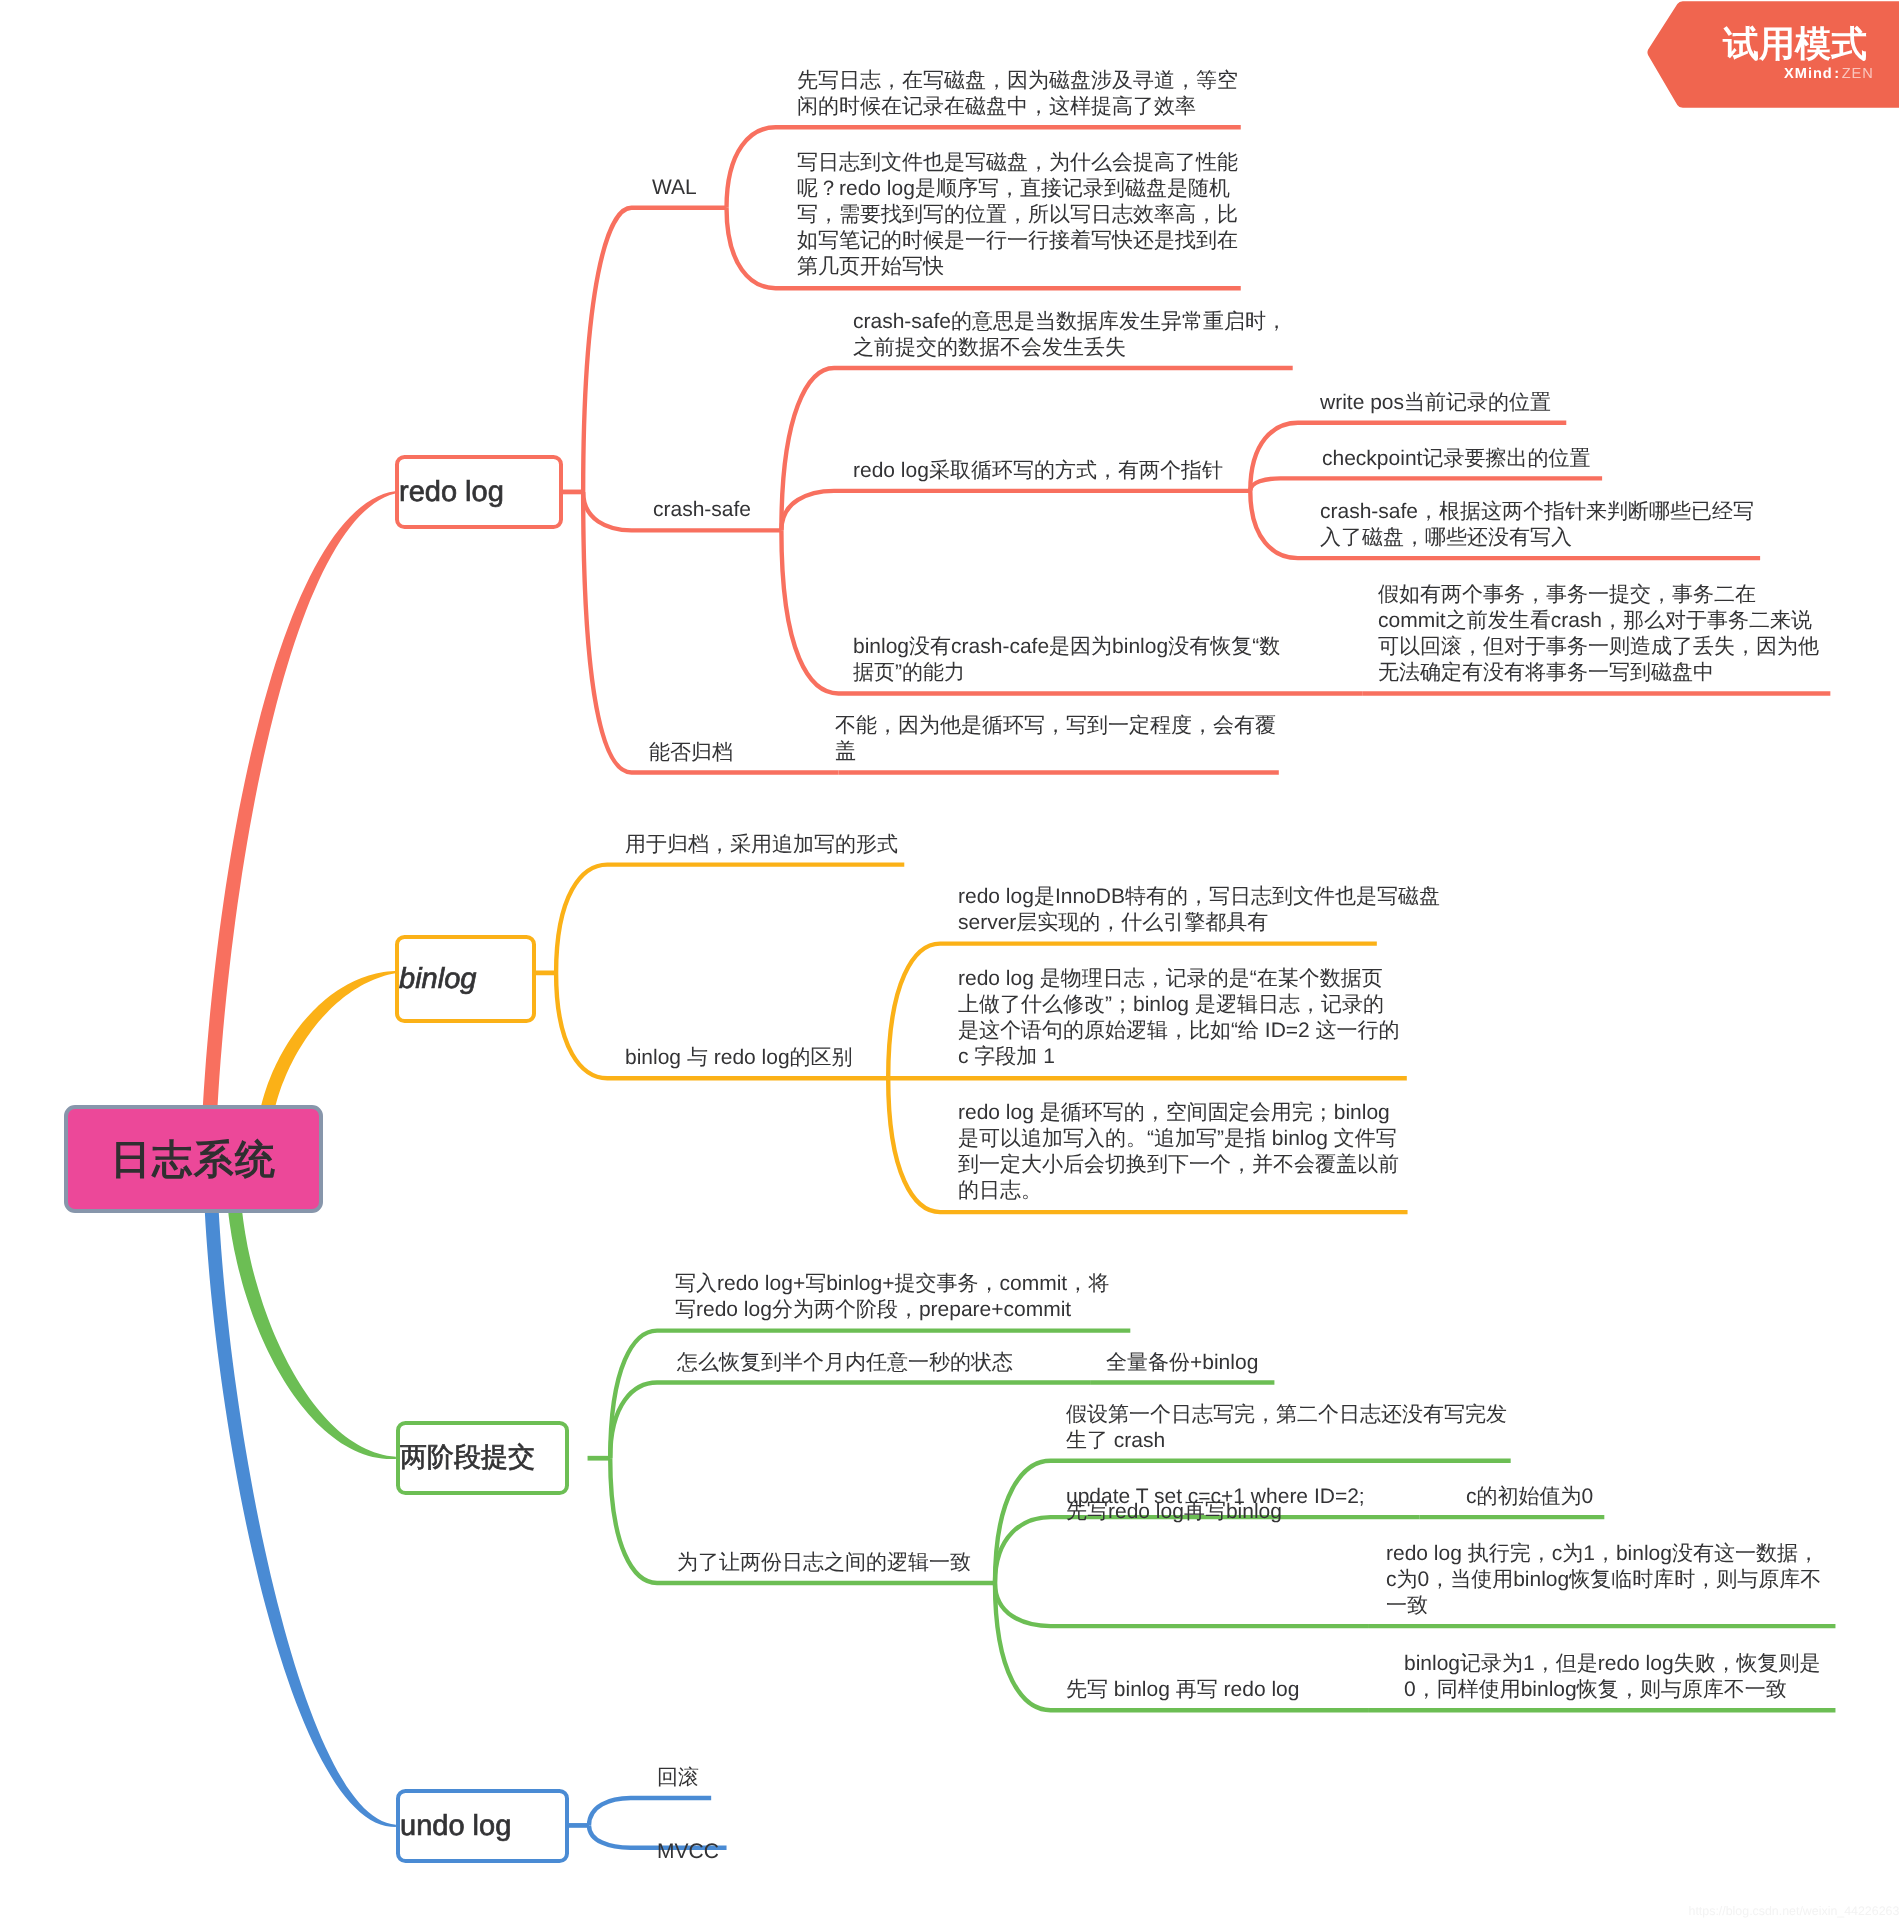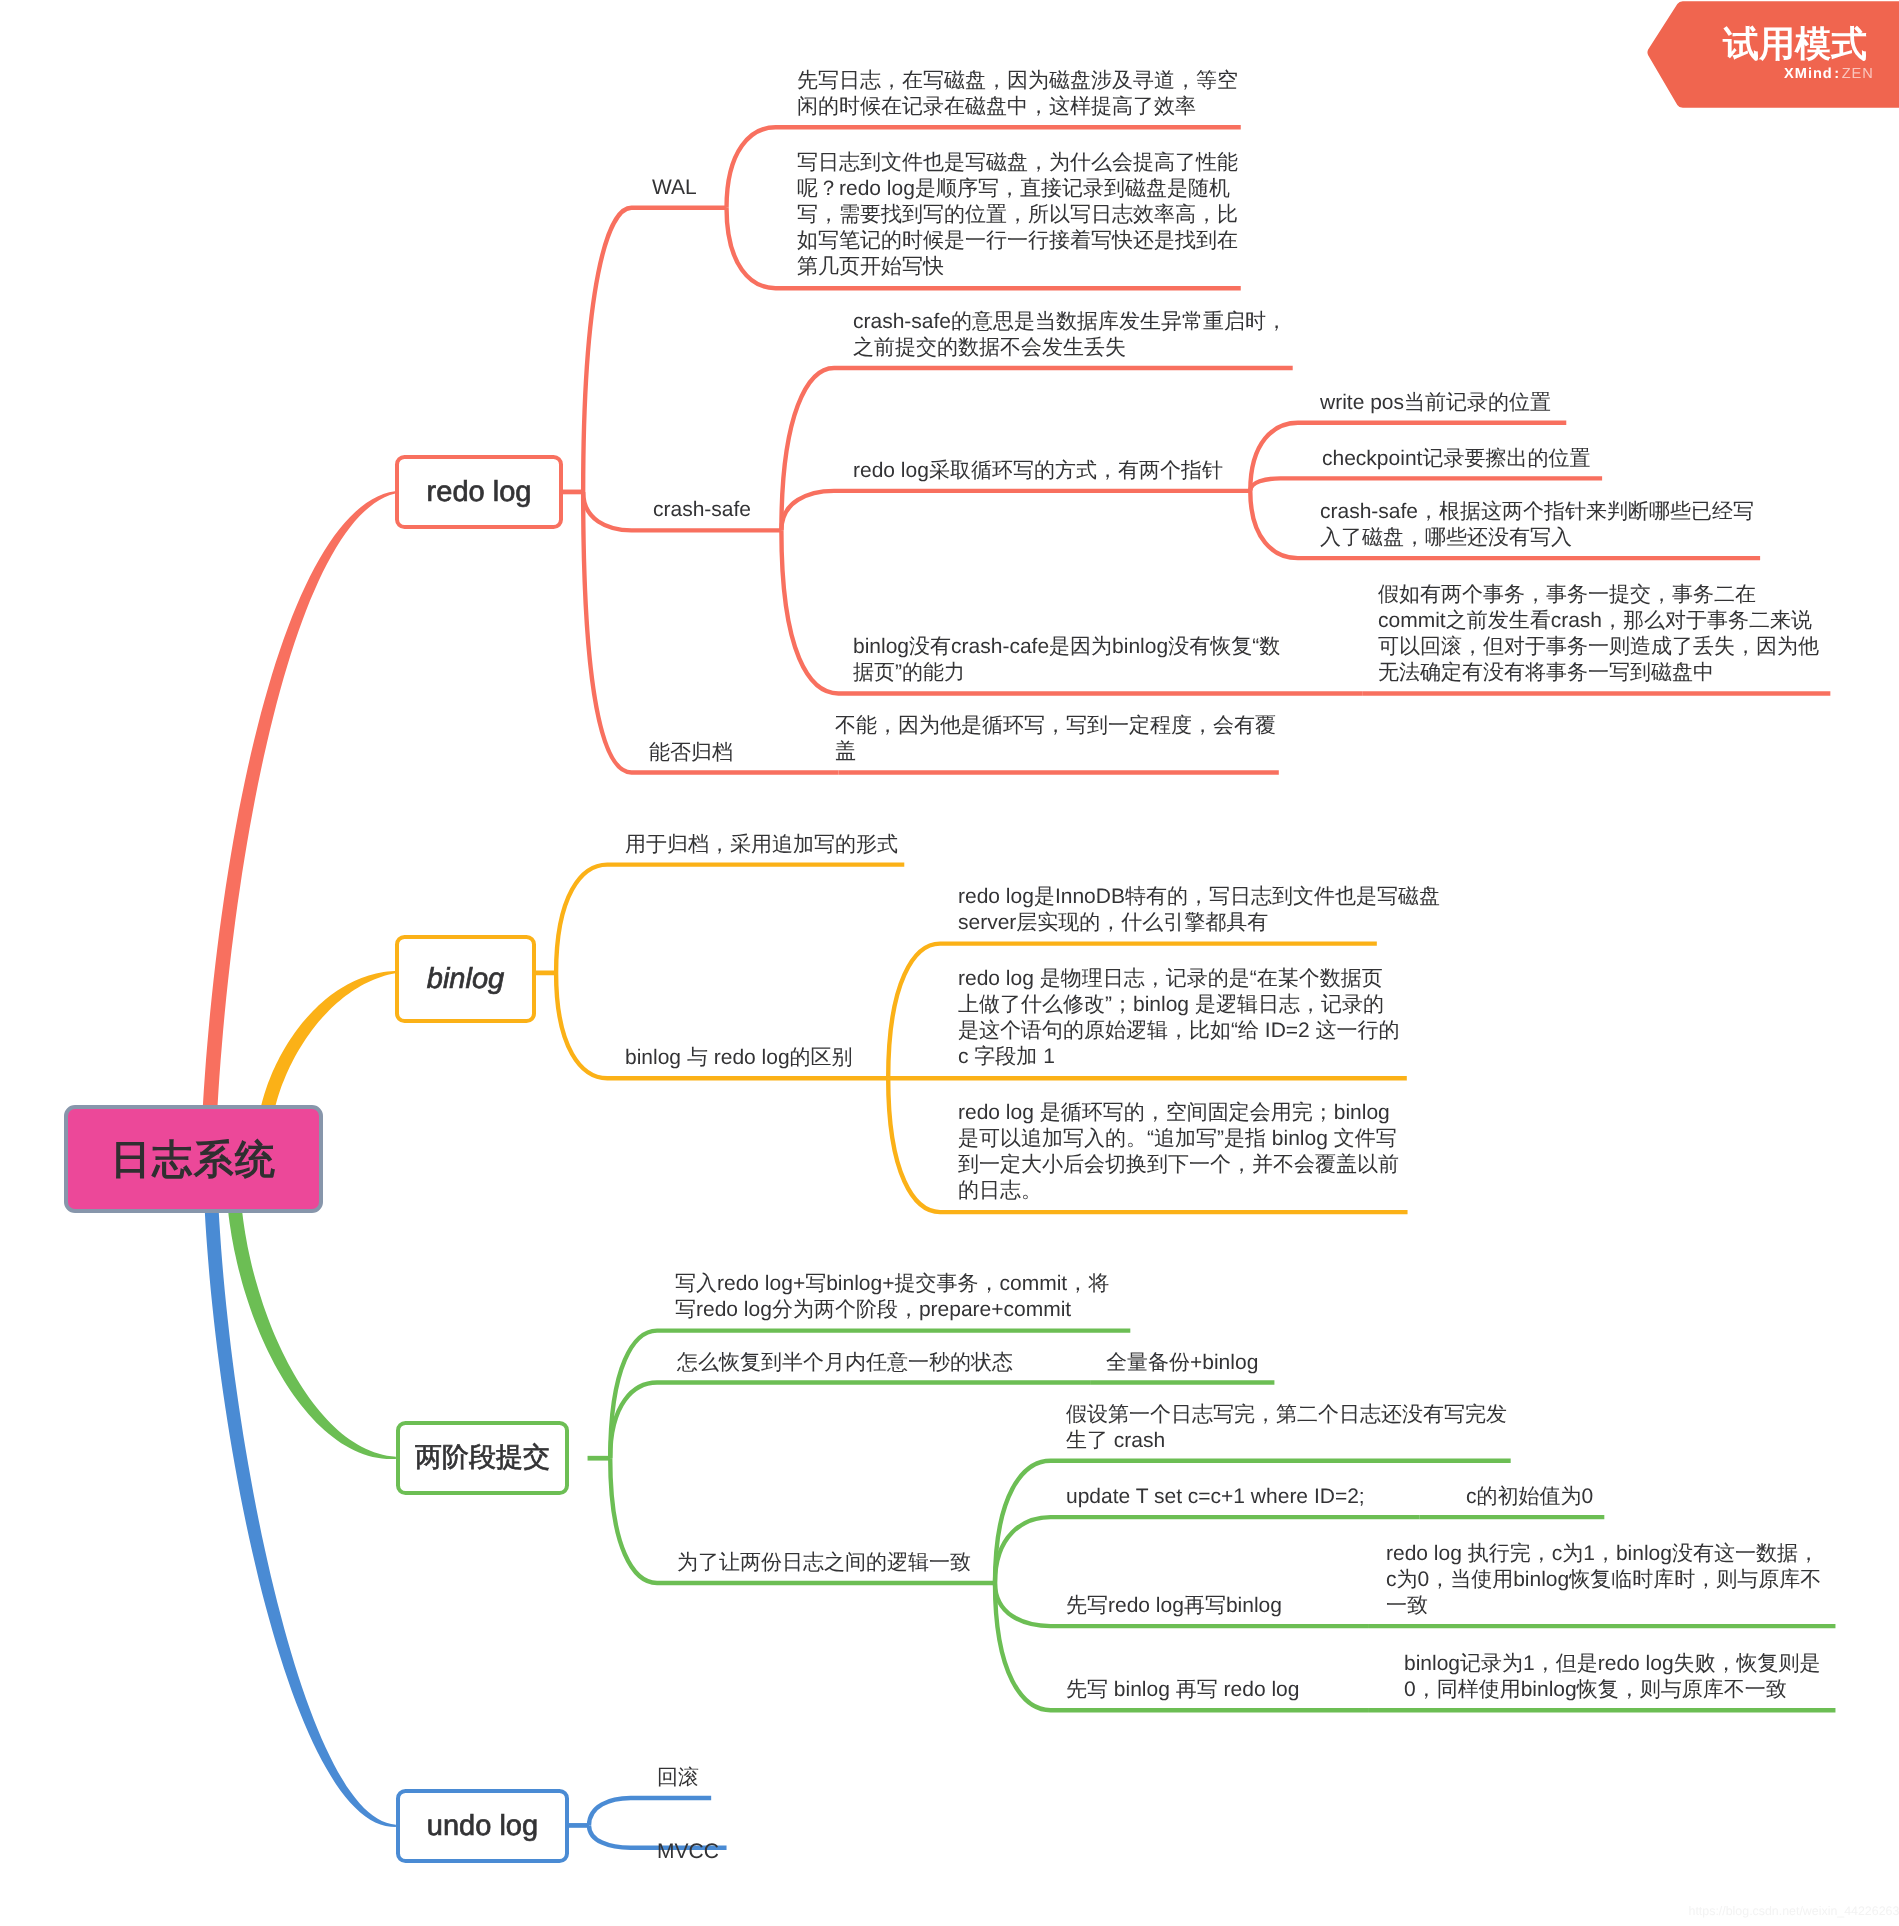--- a/index.html
+++ b/index.html
@@ -3,21 +3,21 @@
 <meta charset="utf-8">
 <title>日志系统</title>
 <style>
   html,body{margin:0;padding:0;background:#ffffff;}
   body{font-family:"Liberation Sans",sans-serif;-webkit-font-smoothing:antialiased;text-rendering:geometricPrecision;}
   #stage{position:relative;width:1900px;height:1926px;overflow:hidden;background:#fff;}
   #links{position:absolute;left:0;top:0;width:1900px;height:1926px;}
   .tnode{position:absolute;color:#333335;white-space:pre;line-height:26px;font-size:21px;}
   .boxnode{position:absolute;box-sizing:border-box;background:#fff;border-radius:9.5px;
            border-style:solid;border-width:4.8px;
-           display:flex;align-items:center;justify-content:center;z-index:4;}
+           display:flex;align-items:center;z-index:4;}
   .boxnode span{font-weight:400;color:#333335;-webkit-text-stroke:0.7px #333335;}
   #rootnode{position:absolute;box-sizing:border-box;background:#ec4899;border:4.4px solid #8796AB;
             border-radius:11px;display:flex;align-items:center;justify-content:center;z-index:5;}
   #rootnode span{font-weight:700;color:#2f2f30;letter-spacing:1.5px;}
   #badge{position:absolute;left:1647px;top:0.7px;width:252px;height:107px;z-index:8;}
   #badge svg{position:absolute;left:0;top:0;}
   #badge .blabel{position:absolute;left:76px;top:25.6px;font-weight:700;color:#fff;
                  font-size:36px;line-height:36px;letter-spacing:0px;}
   #badge .bbrand{position:absolute;left:137px;top:66px;font-size:14.6px;line-height:14.6px;color:#fff;letter-spacing:1px;}
   #badge .bbrand b{font-weight:700;}
@@ -114,20 +114,20 @@
     <div class="tnode" style="left: 958px; top: 884px;"><div>redo log是InnoDB特有的，写日志到文件也是写磁盘</div><div>server层实现的，什么引擎都具有</div></div>
     <div class="tnode" style="left: 958px; top: 966px;"><div>redo log 是物理日志，记录的是“在某个数据页</div><div>上做了什么修改”；binlog 是逻辑日志，记录的</div><div>是这个语句的原始逻辑，比如“给 ID=2 这一行的</div><div>c 字段加 1</div></div>
     <div class="tnode" style="left: 958px; top: 1100px;"><div>redo log 是循环写的，空间固定会用完；binlog</div><div>是可以追加写入的。“追加写”是指 binlog 文件写</div><div>到一定大小后会切换到下一个，并不会覆盖以前</div><div>的日志。</div></div>
     <div class="tnode" style="left: 675px; top: 1271px;"><div>写入redo log+写binlog+提交事务，commit，将</div><div>写redo log分为两个阶段，prepare+commit</div></div>
     <div class="tnode" style="left: 677px; top: 1350px;"><div>怎么恢复到半个月内任意一秒的状态</div></div>
     <div class="tnode" style="left: 1106px; top: 1350px;"><div>全量备份+binlog</div></div>
     <div class="tnode" style="left: 677px; top: 1550px;"><div>为了让两份日志之间的逻辑一致</div></div>
     <div class="tnode" style="left: 1066px; top: 1402px;"><div>假设第一个日志写完，第二个日志还没有写完发</div><div>生了 crash</div></div>
     <div class="tnode" style="left: 1066px; top: 1484px;"><div>update T set c=c+1 where ID=2;</div></div>
     <div class="tnode" style="left: 1466px; top: 1484px;"><div>c的初始值为0</div></div>
-    <div class="tnode" style="left: 1066px; top: 1593px;"><div>先写redo log再写binlog</div></div>
+    <div class="tnode" style="left: 1066px; top: 1499px;"><div>先写redo log再写binlog</div></div>
     <div class="tnode" style="left: 1386px; top: 1541px;"><div>redo log 执行完，c为1，binlog没有这一数据，</div><div>c为0，当使用binlog恢复临时库时，则与原库不</div><div>一致</div></div>
     <div class="tnode" style="left: 1066px; top: 1677px;"><div>先写 binlog 再写 redo log</div></div>
     <div class="tnode" style="left: 1404px; top: 1651px;"><div>binlog记录为1，但是redo log失败，恢复则是</div><div>0，同样使用binlog恢复，则与原库不一致</div></div>
     <div class="tnode" style="left: 657px; top: 1765px;"><div>回滚</div></div>
     <div class="tnode" style="left: 657px; top: 1815px; margin-top: 24px;"><div>MVCC</div></div>
   </div>
 
 
 </body></html>

